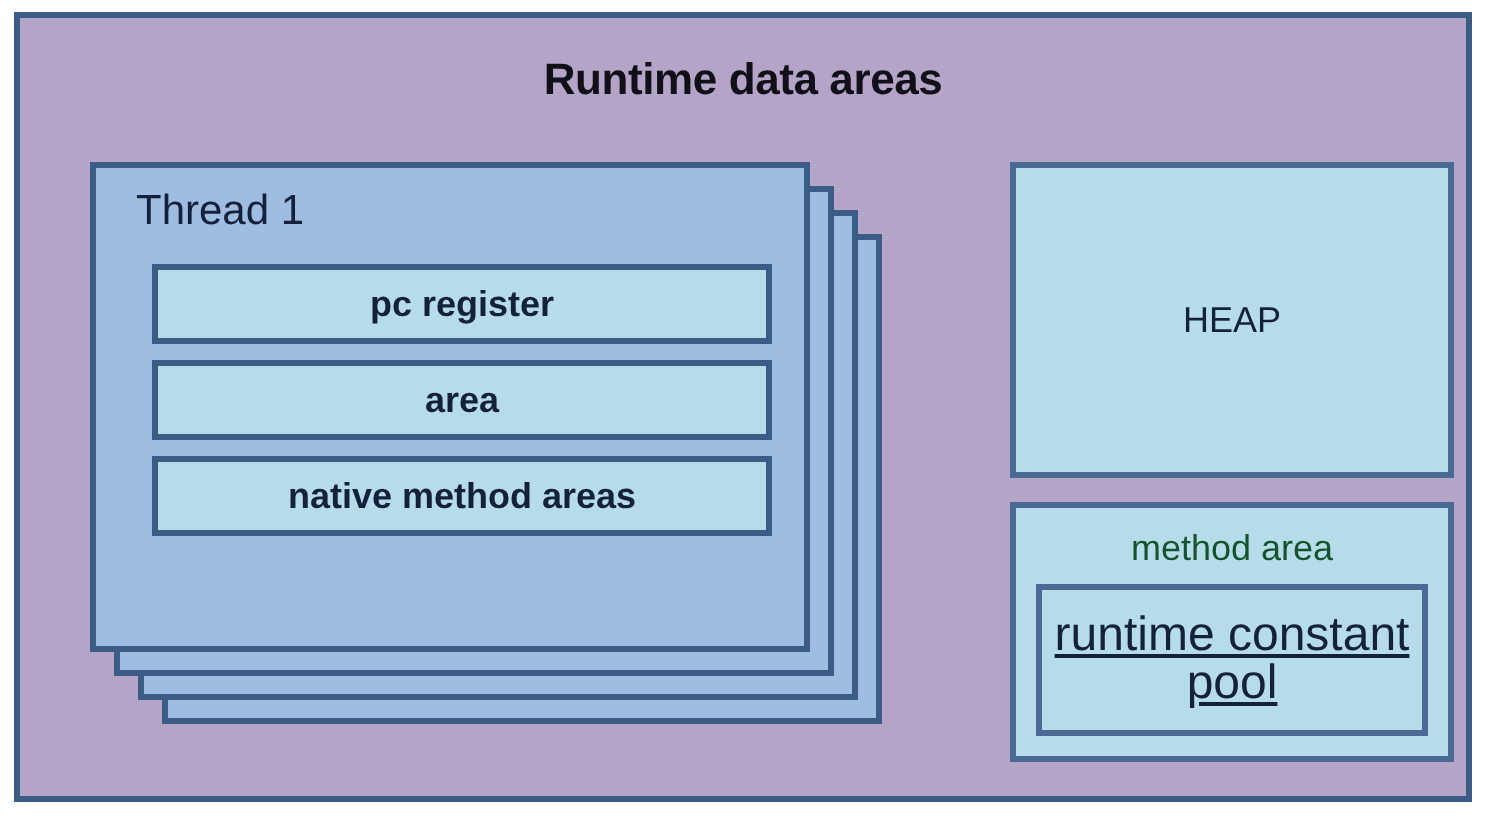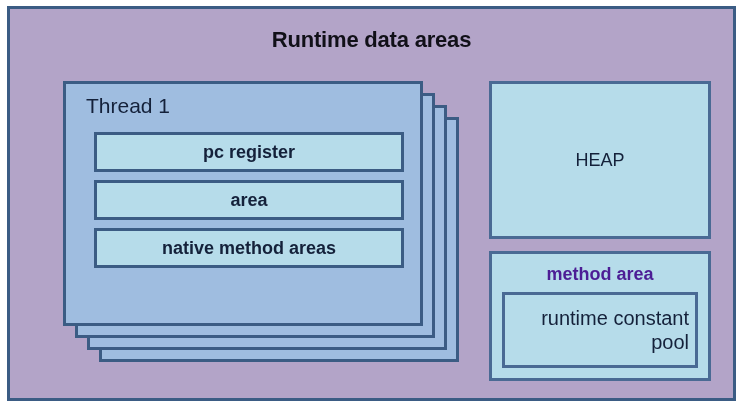--- a/index.html
+++ b/index.html
@@ -55,21 +55,20 @@
     width: 410px;
     height: 300px;
   }
   .thread-card {
     position: absolute;
     width: 360px;
     height: 245px;
     background: #9fbde0;
     border: 3px solid #3b5c84;
     box-sizing: border-box;
-    margin-left: 18px;
   }
   .thread-card.back3 { left: 36px; top: 36px; z-index: 1; }
   .thread-card.back2 { left: 24px; top: 24px; z-index: 2; }
   .thread-card.back1 { left: 12px; top: 12px; z-index: 3; }
   .thread-card.front { left: 0;   top: 0;   z-index: 4; }
 
   .thread-label {
     position: absolute;
     left: 20px;
     top: 10px;
@@ -95,21 +94,21 @@
     align-items: center;
     justify-content: center;
     font-size: 18px;
     color: #14213a;
   }
   .slot:last-child { margin-bottom: 0; }
 
   
   .right-column {
     position: absolute;
-    left: 479px;
+    left: 495px;
     top: 72px;
     width: 222px;
   }
 
   .heap-box {
     height: 158px;
     background: #b6dcea;
     border: 3px solid #4a6a94;
     box-sizing: border-box;
     display: flex;
@@ -125,39 +124,39 @@
     background: #b6dcea;
     border: 3px solid #4a6a94;
     box-sizing: border-box;
     padding: 6px 10px 10px 10px;
     display: flex;
     flex-direction: column;
     align-items: center;
   }
   .method-area-label {
     font-size: 18px;
-    color: #4c1d95;
+    color: #14532d;
     line-height: 28px;
-    font-weight: bold;
   }
   .constant-pool-box {
     margin-top: 4px;
     width: 100%;
     flex: 1;
     background: #b6dcea;
     border: 3px solid #4a6a94;
     box-sizing: border-box;
     display: flex;
     align-items: center;
     justify-content: center;
-    text-align: right;
-    font-size: 20px;
+    text-align: center;
+    font-size: 24px;
     color: #14213a;
     line-height: 24px;
     padding: 0 6px;
+    text-decoration: underline;
   }
 </style>
 </head>
 <body>
 
 <div id="diagram-root">
 
   <div class="outer-panel">
 
     <div class="panel-title">Runtime data areas</div>

